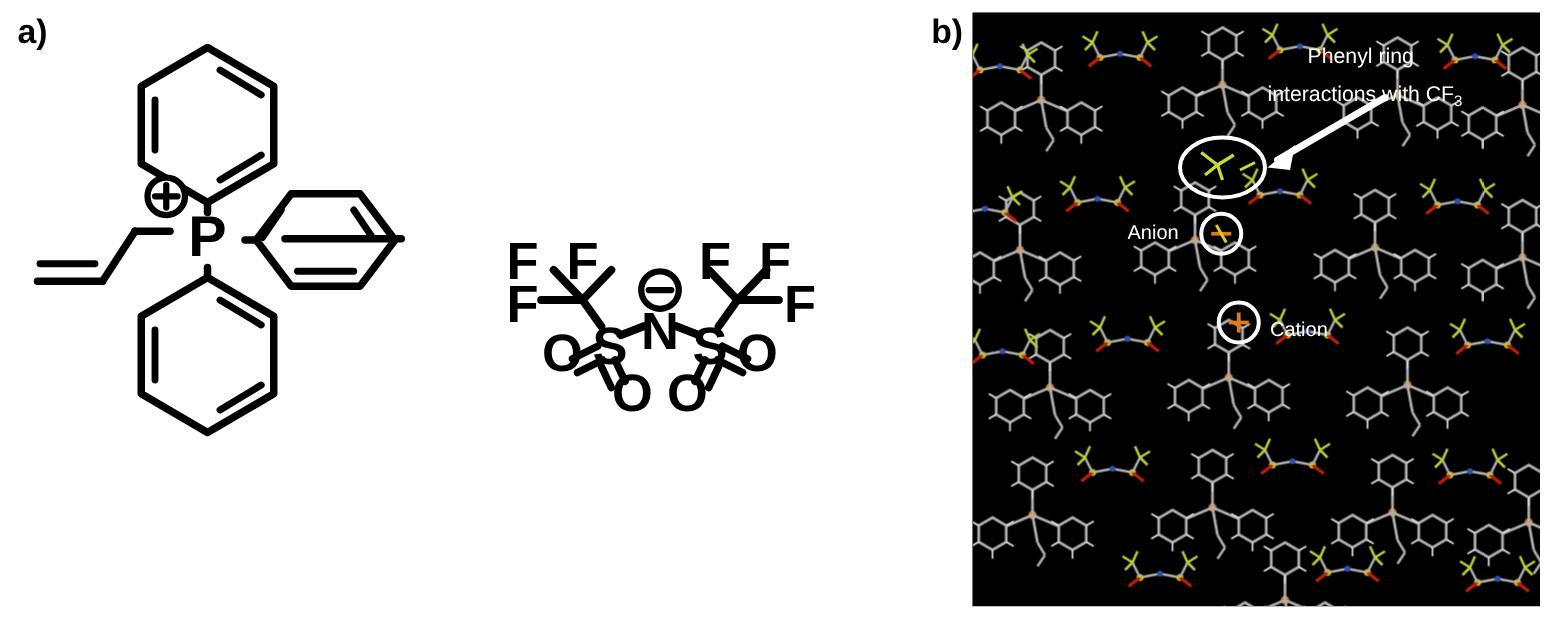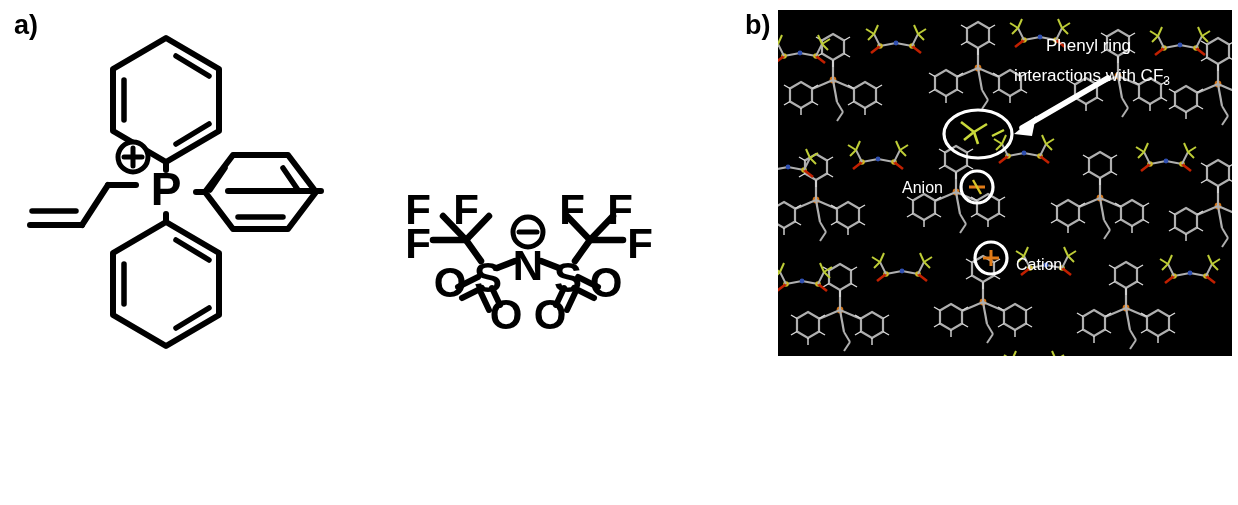--- a/index.html
+++ b/index.html
@@ -58,21 +58,21 @@
   }
   .atom-P  { font-size: 46px; }
   .atom-big{ font-size: 42px; }
 
   
   .panel-b {
     position: absolute;
     left: 778px;
     top: 10px;
     width: 454px;
-    height: 346px;
+    height: 475px;
     background: #000000;
     overflow: hidden;
   }
   .xtal-svg {
     position: absolute;
     left: 0;
     top: 0;
     width: 454px;
     height: 475px;
     display: block;

